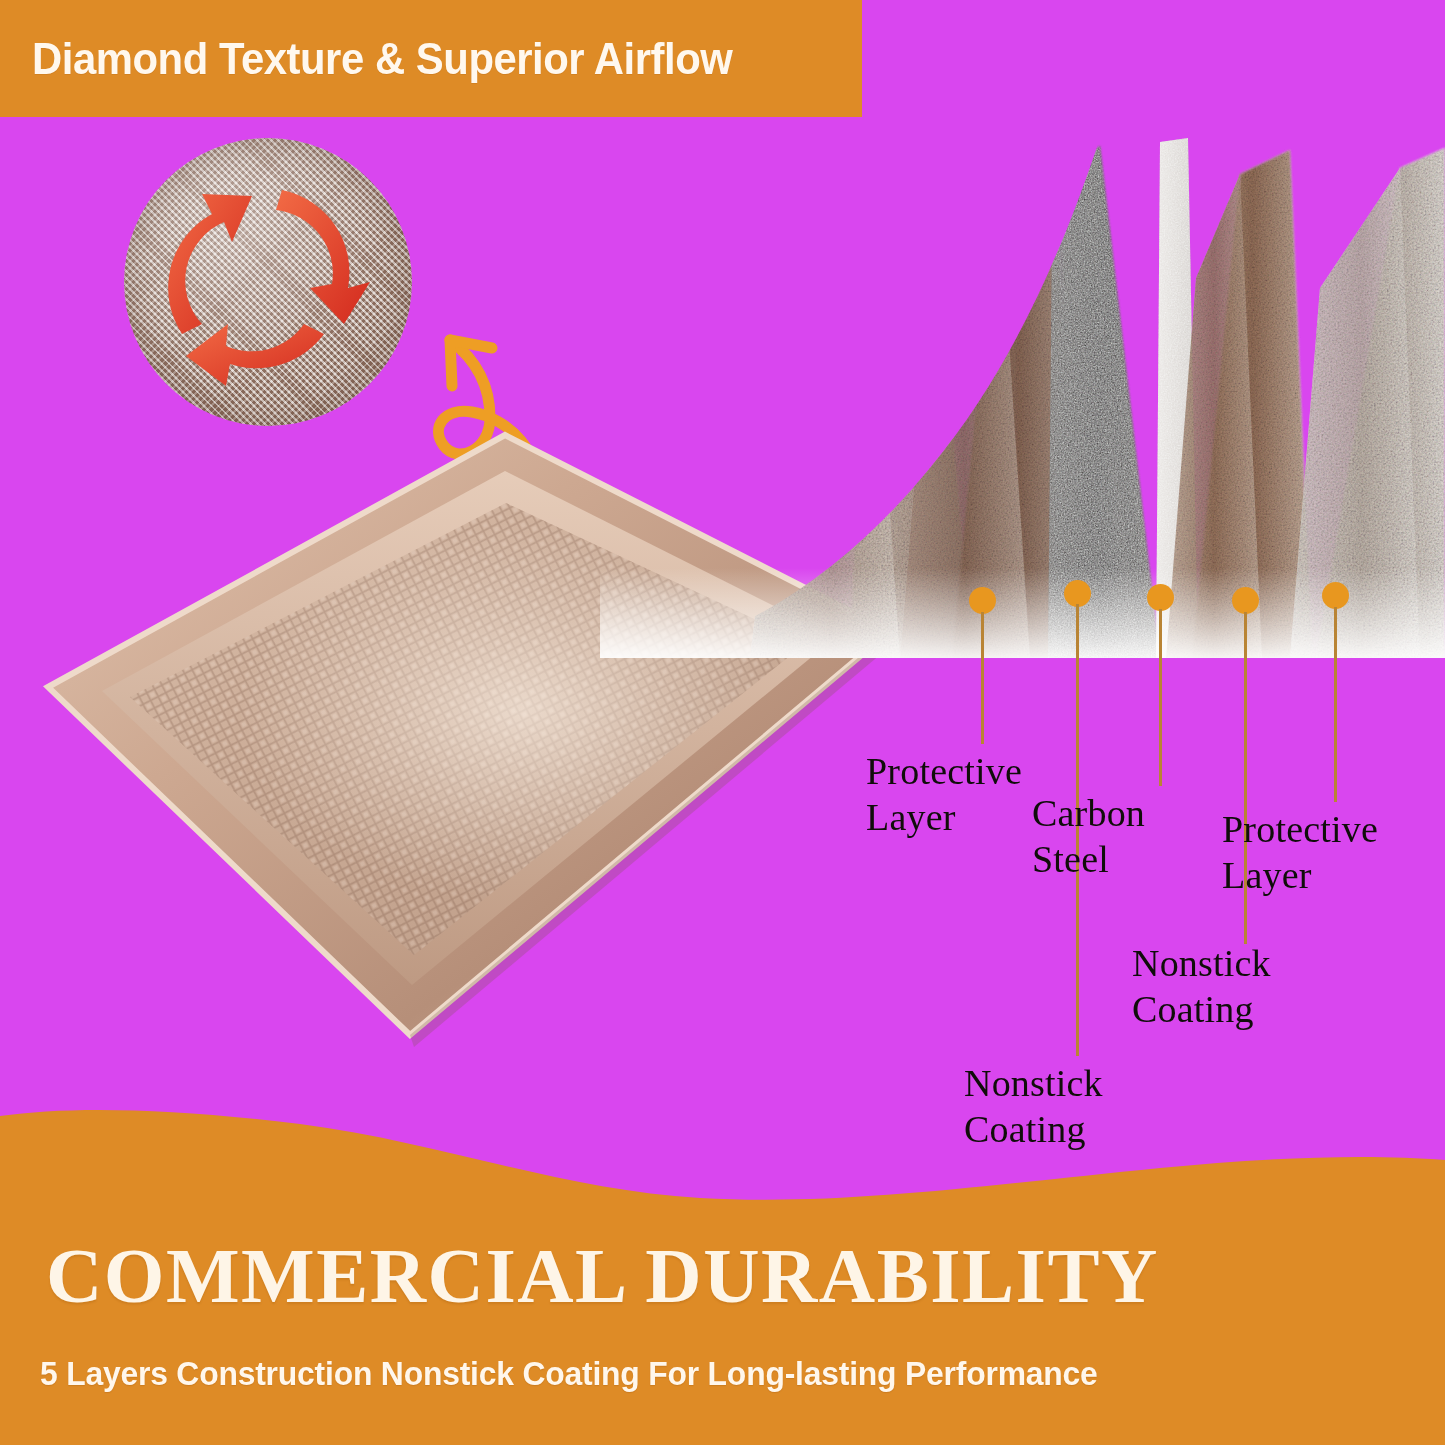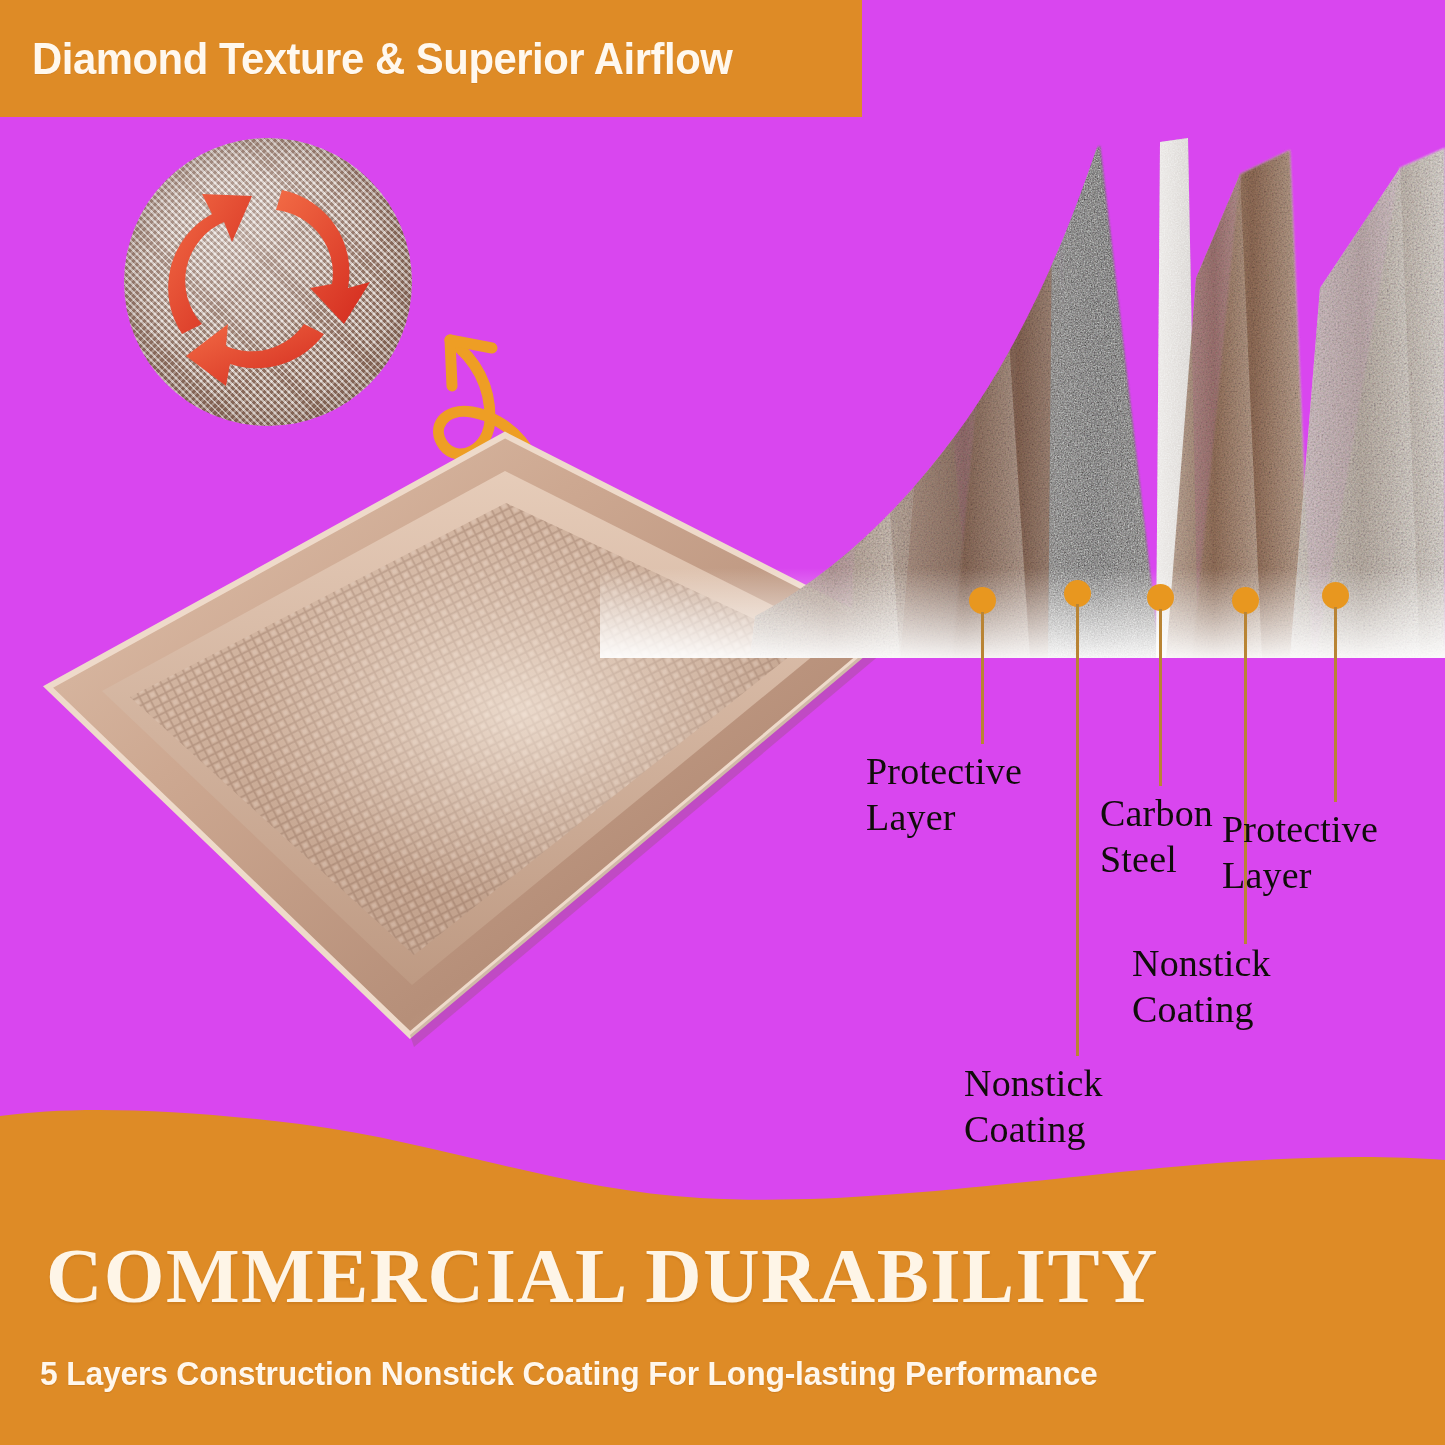--- a/index.html
+++ b/index.html
@@ -283,21 +283,21 @@
   <div class="layer-label" style="left:866px;top:748px;width:230px;">Protective
 Layer</div>
 
   <div class="callout-dot" style="left:1064px;top:580px;"></div>
   <div class="leader" style="left:1076px;top:604px;height:452px;"></div>
   <div class="layer-label" style="left:964px;top:1060px;width:228px;">Nonstick
 Coating</div>
 
   <div class="callout-dot" style="left:1147px;top:584px;"></div>
   <div class="leader" style="left:1159px;top:609px;height:177px;"></div>
-  <div class="layer-label" style="left:1100px;top:790px;width:204px;">Carbon
+  <div class="layer-label" style="left:1032px;top:790px;width:204px;">Carbon
 Steel</div>
 
   <div class="callout-dot" style="left:1232px;top:587px;"></div>
   <div class="leader" style="left:1244px;top:612px;height:332px;"></div>
   <div class="layer-label" style="left:1132px;top:940px;width:226px;">Nonstick
 Coating</div>
 
   <div class="callout-dot" style="left:1322px;top:582px;"></div>
   <div class="leader" style="left:1334px;top:607px;height:195px;"></div>
   <div class="layer-label" style="left:1222px;top:806px;width:226px;">Protective

